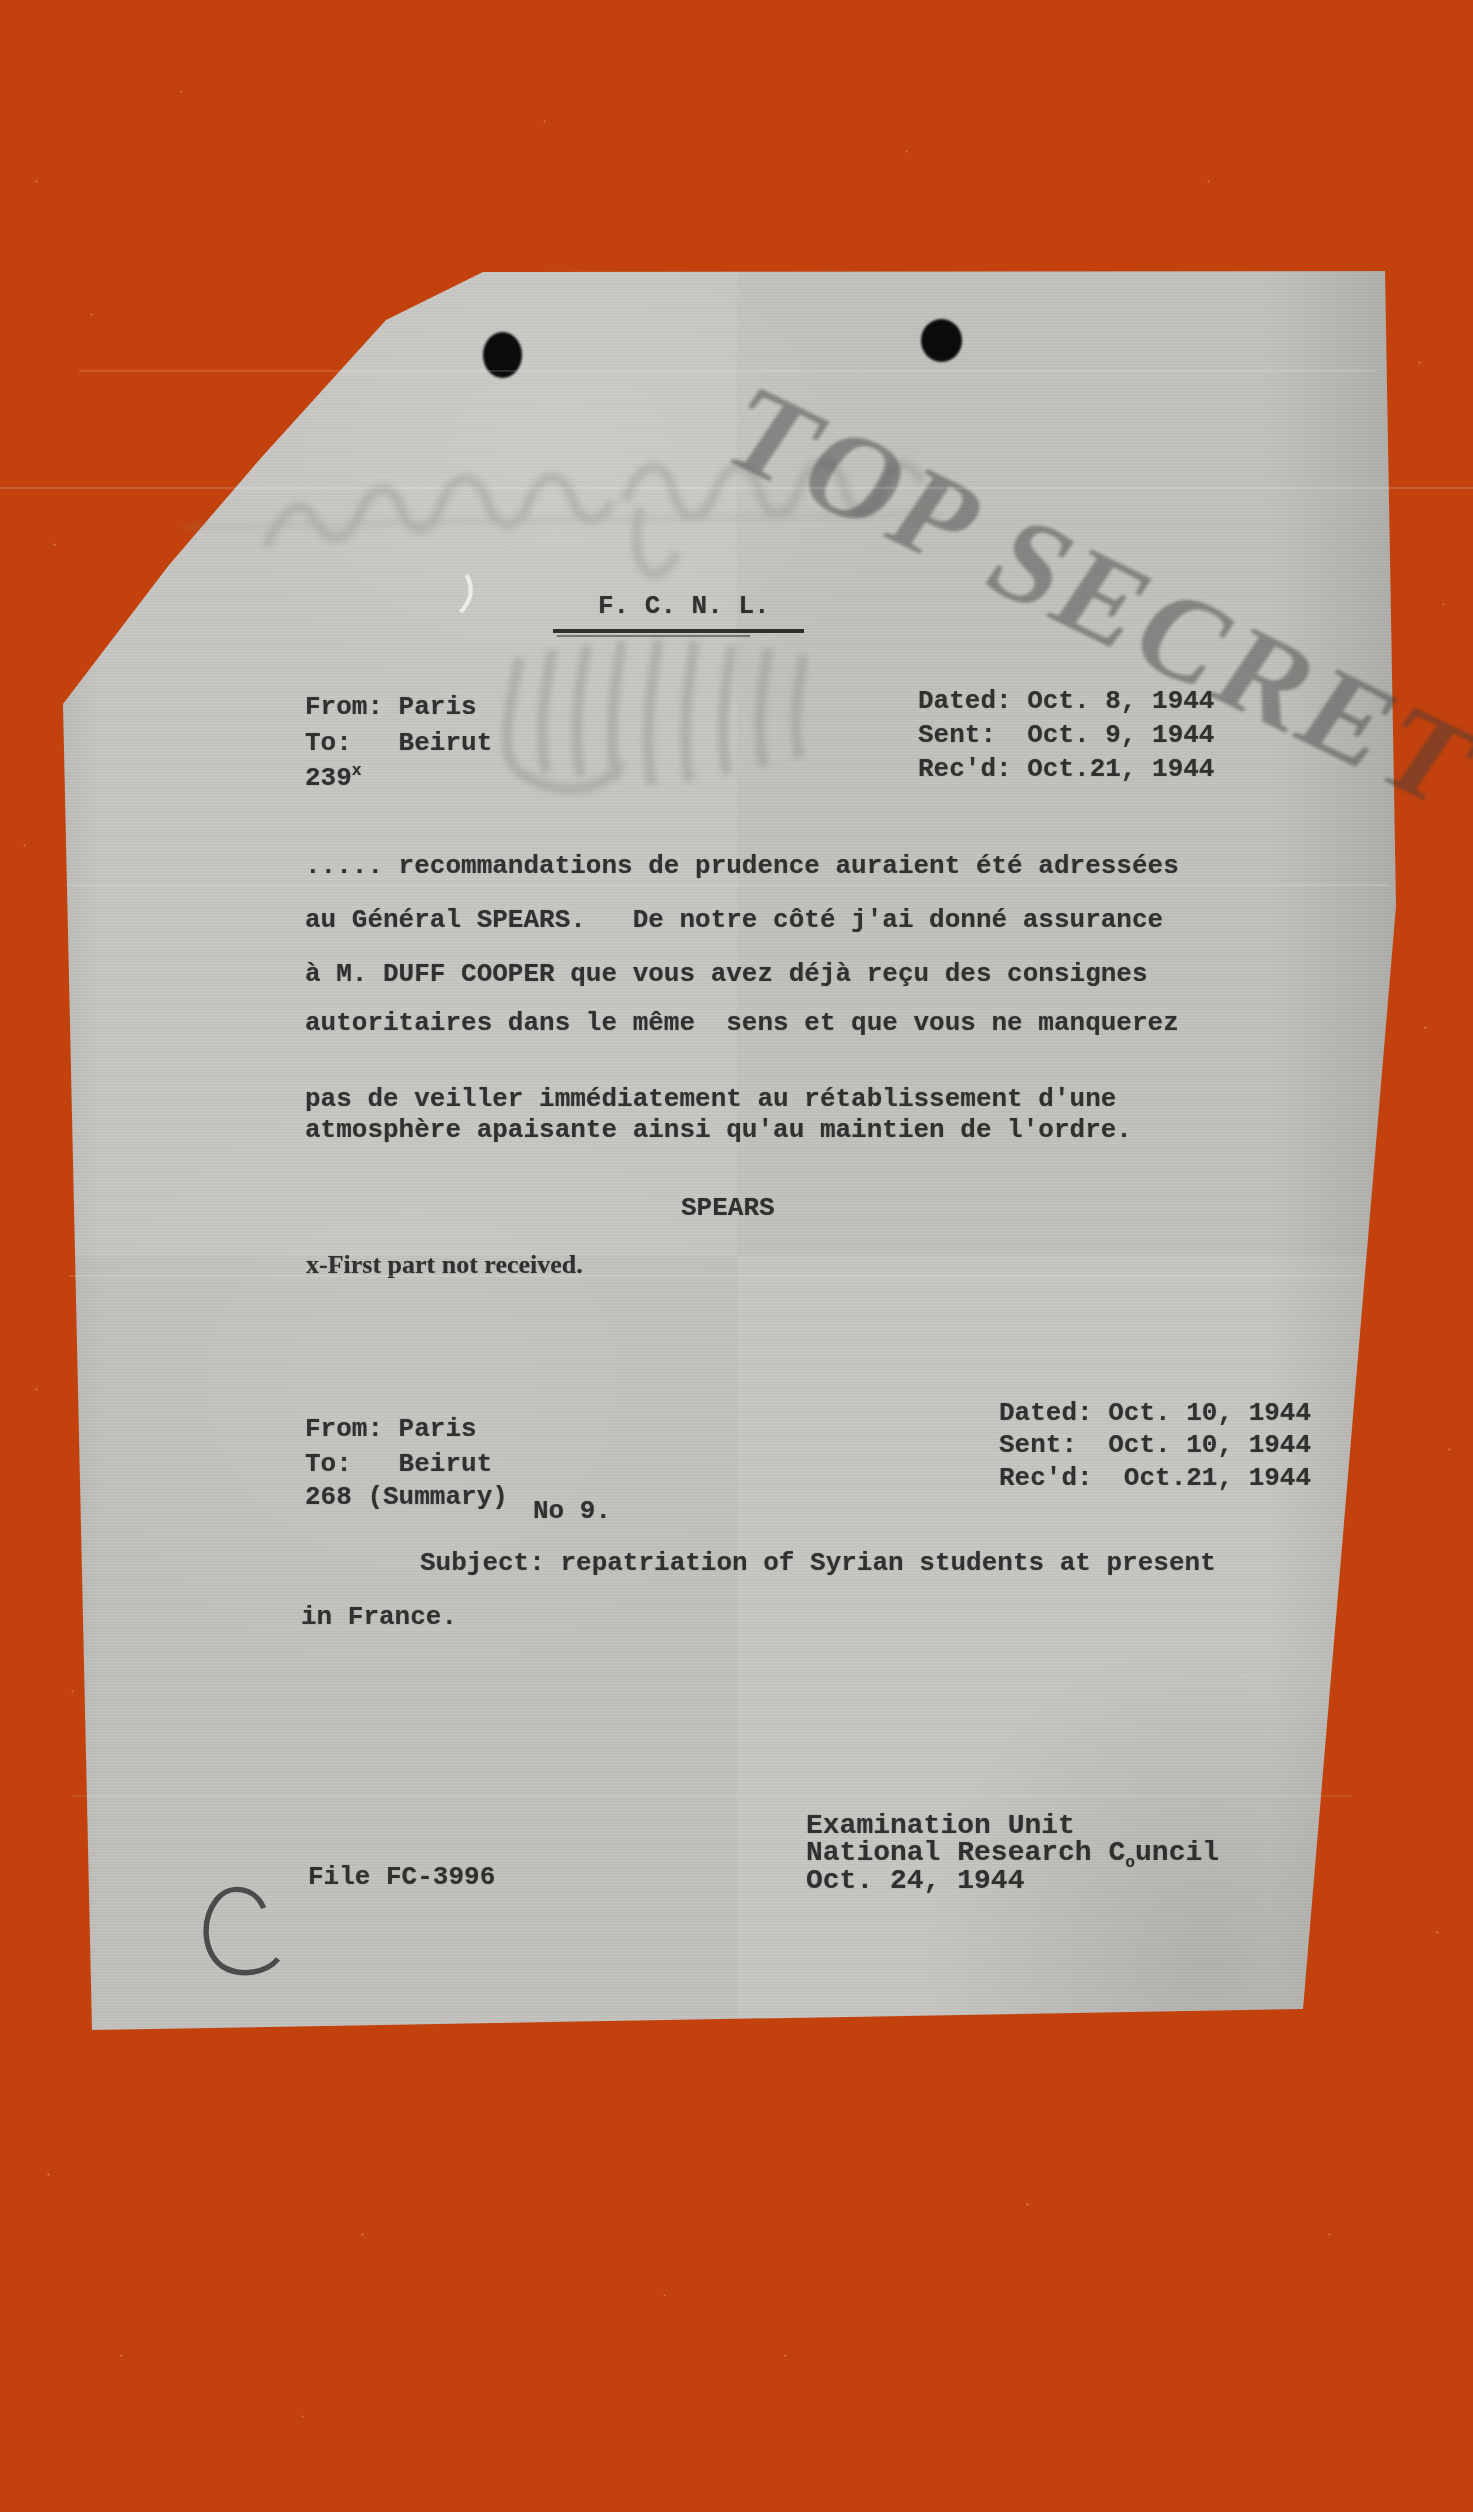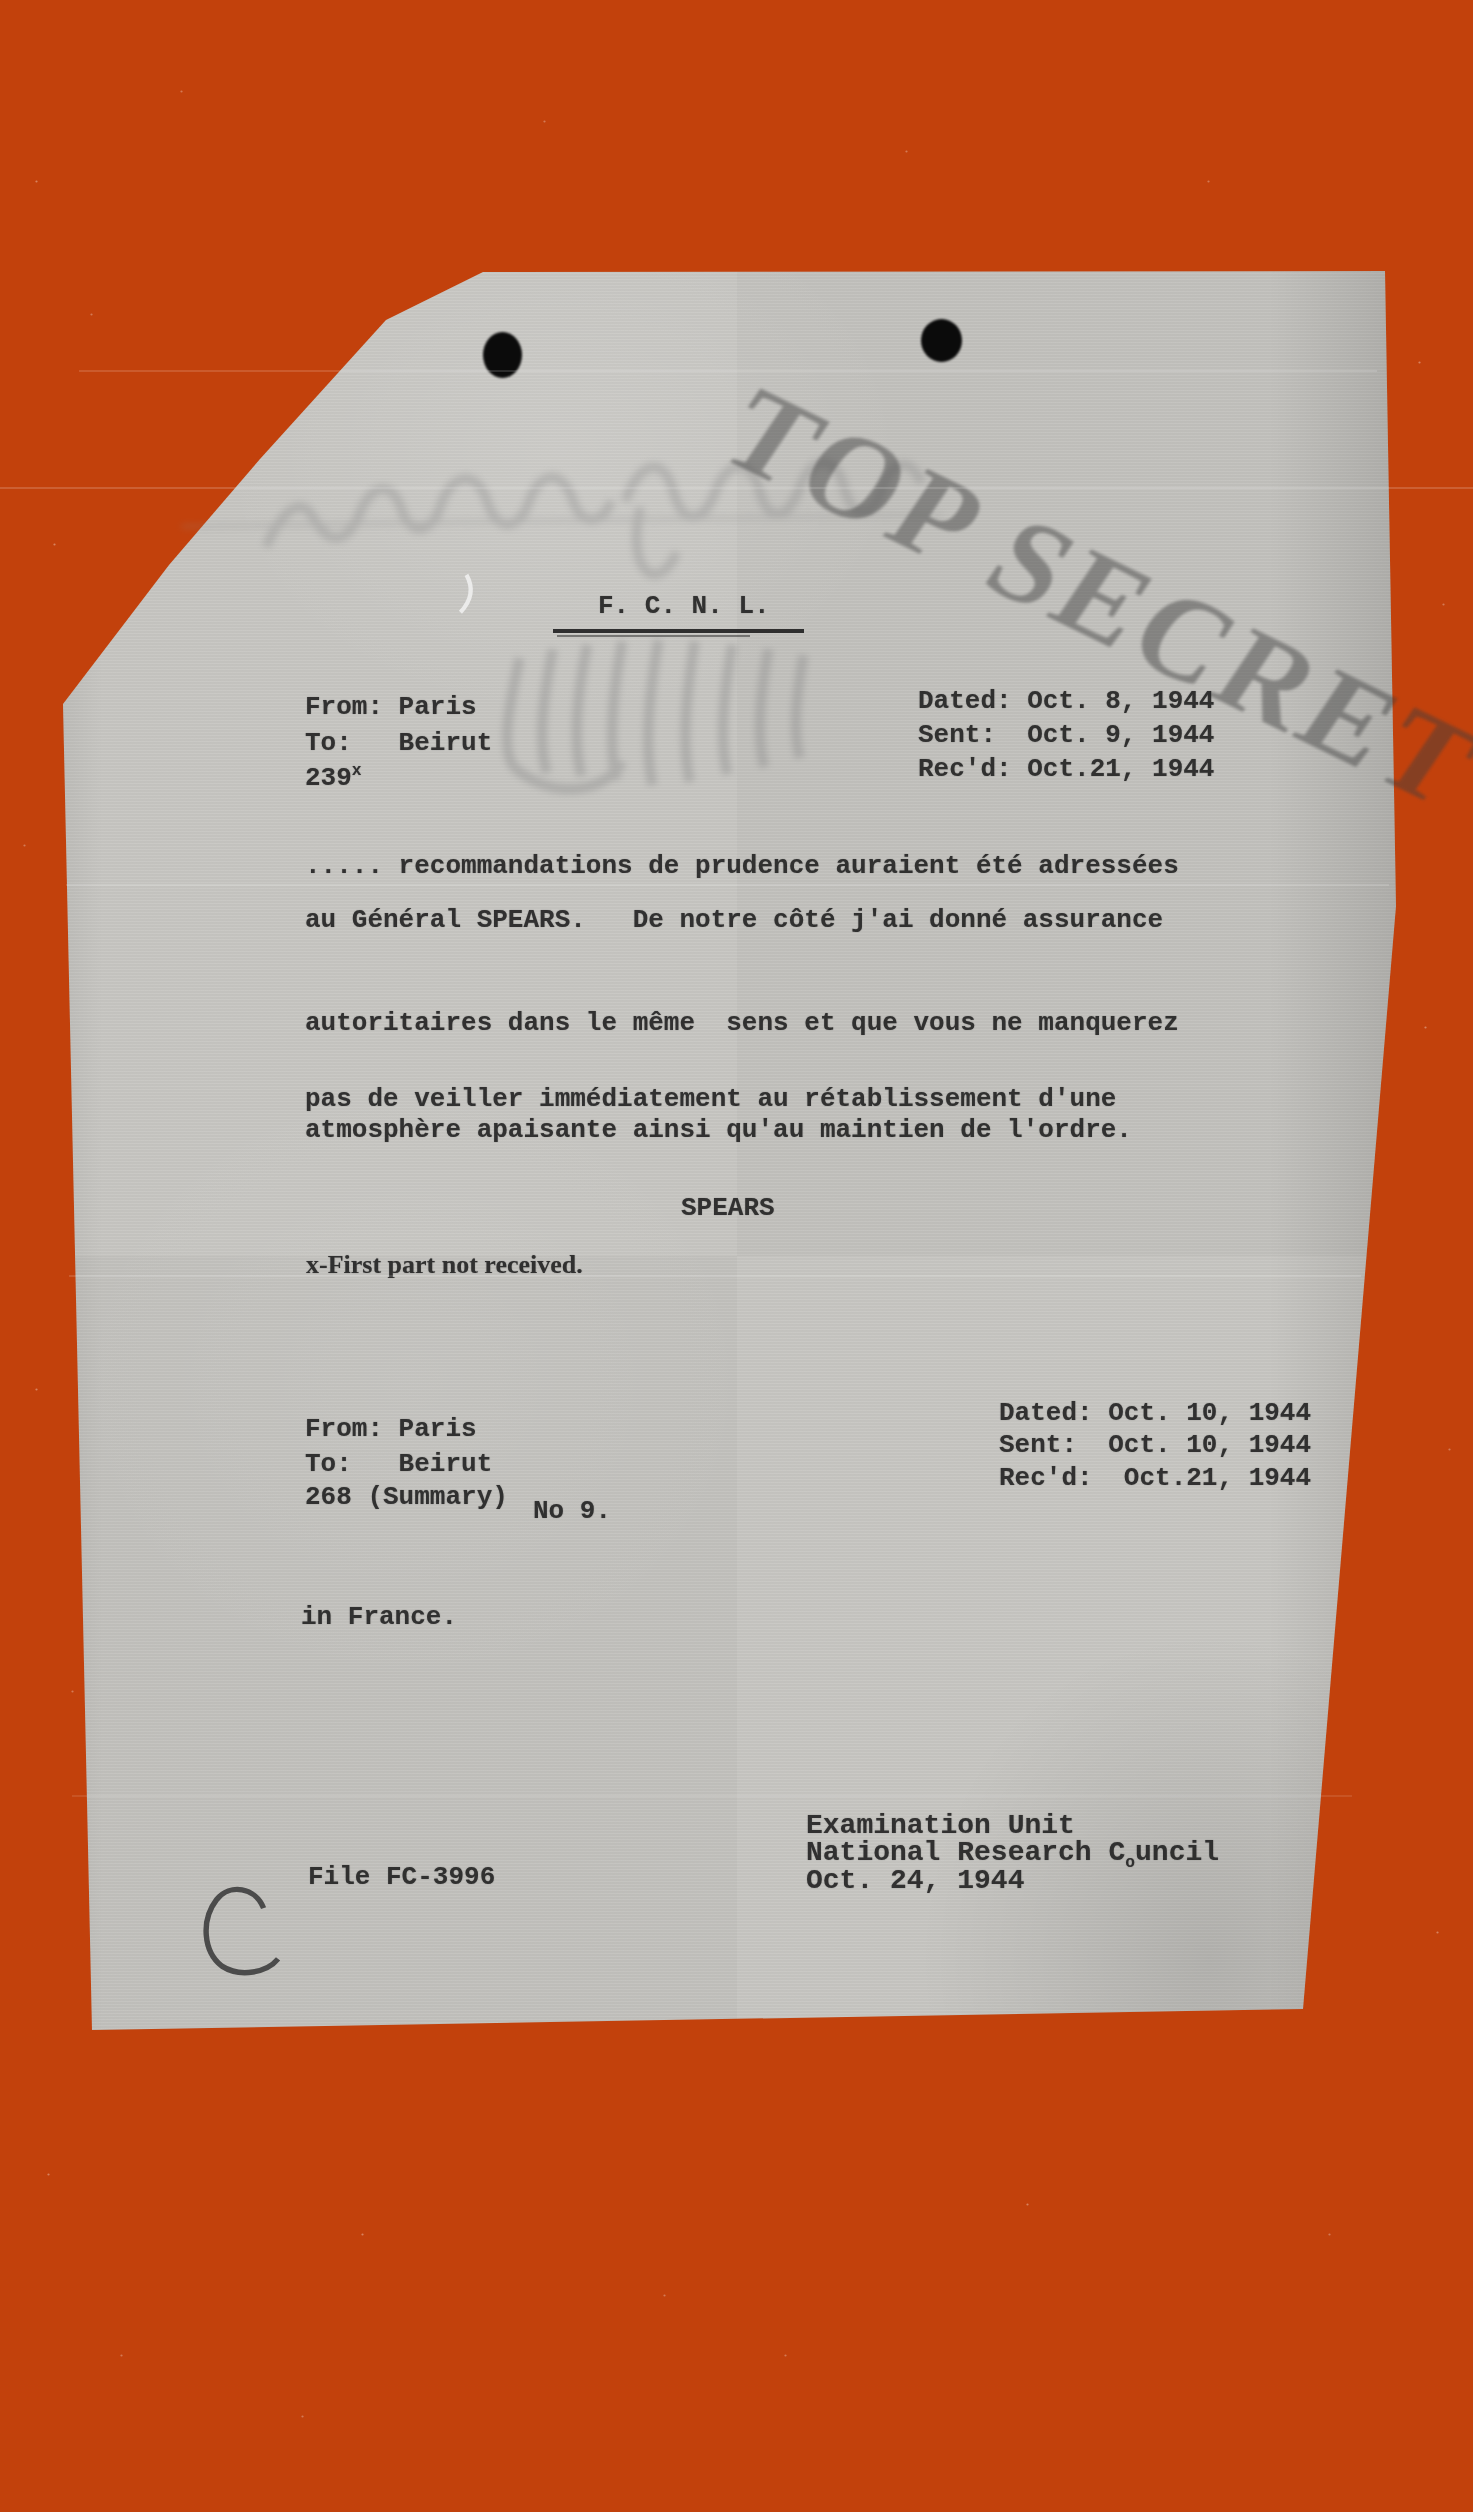--- a/index.html
+++ b/index.html
@@ -98,35 +98,37 @@
 
   <div class="tw" style="left:305px;top:694px;">From: Paris</div>
   <div class="tw" style="left:305px;top:730px;">To:   Beirut</div>
   <div class="tw" style="left:305px;top:765px;"><span>239</span><sup>x</sup></div>
   <div class="tw" style="left:918px;top:688px;">Dated: Oct. 8, 1944</div>
   <div class="tw" style="left:918px;top:722px;">Sent:  Oct. 9, 1944</div>
   <div class="tw" style="left:918px;top:756px;">Rec'd: Oct.21, 1944</div>
 
   <div class="tw" style="left:305px;top:853px;">..... recommandations de prudence auraient été adressées</div>
   <div class="tw" style="left:305px;top:907px;">au Général SPEARS.   De notre côté j'ai donné assurance</div>
+  <div class="tw" style="left:305px;top:961px;">à M. DUFF COOPER que vous avez déjà reçu des consignes</div>
   <div class="tw" style="left:305px;top:1010px;">autoritaires dans le même  sens et que vous ne manquerez</div>
   <div class="tw" style="left:305px;top:1062px;margin-top:24px;">pas de veiller immédiatement au rétablissement d'une</div>
   <div class="tw" style="left:305px;top:1117px;">atmosphère apaisante ainsi qu'au maintien de l'ordre.</div>
 
   <div class="tw" style="left:681px;top:1195px;">SPEARS</div>
   <div class="tw" style="left:306px;top:1251px;font-family:Liberation Serif, serif;">x-First part not received.</div>
 
   <div class="tw" style="left:305px;top:1416px;">From: Paris</div>
   <div class="tw" style="left:305px;top:1451px;">To:   Beirut</div>
   <div class="tw" style="left:305px;top:1484px;">268 (Summary)</div>
   <div class="tw" style="left:999px;top:1400px;">Dated: Oct. 10, 1944</div>
   <div class="tw" style="left:999px;top:1432px;">Sent:  Oct. 10, 1944</div>
   <div class="tw" style="left:999px;top:1465px;">Rec'd:  Oct.21, 1944</div>
 
   <div class="tw" style="left:533px;top:1498px;">No 9.</div>
+  <div class="tw" style="left:420px;top:1550px;">Subject: repatriation of Syrian students at present</div>
   <div class="tw" style="left:301px;top:1604px;">in France.</div>
 
   <div class="tw tw2" style="left:806px;top:1812px;">Examination Unit</div>
   <div class="tw tw2" style="left:806px;top:1839px;"><span>National Research C</span><sub>o</sub><span>uncil</span></div>
   <div class="tw tw2" style="left:806px;top:1867px;">Oct. 24, 1944</div>
   <div class="tw" style="left:308px;top:1864px;">File FC-3996</div>
 
   <div class="streak" style="left:79px;top:370px;width:1298px;"></div>
   <div class="streak" style="left:0px;top:487px;width:1474px;opacity:.3;"></div>
   <div class="streak" style="left:66px;top:884px;width:1323px;"></div>

